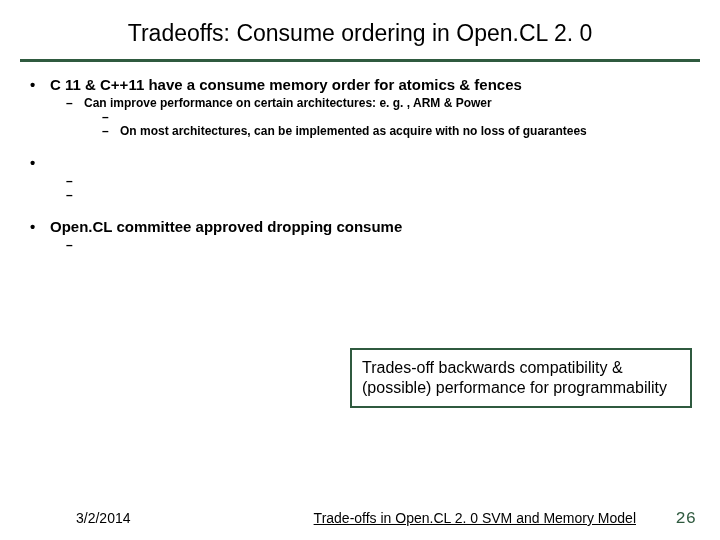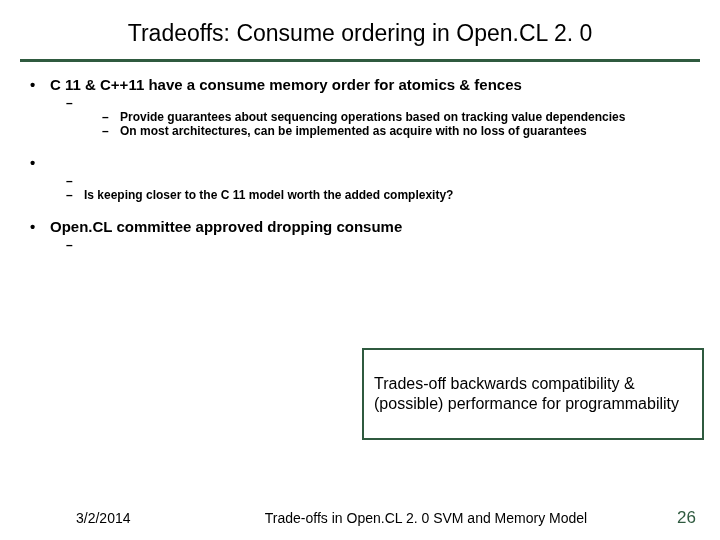--- a/index.html
+++ b/index.html
@@ -59,44 +59,44 @@
     margin-left: 74px;
     display: flex;
   }
   .sub2 .dash {
     width: 18px;
     flex-shrink: 0;
   }
   .block { margin-bottom: 16px; }
   .callout {
     border: 2px solid #2f5a3f;
-    padding: 24px 10px;
+    padding: 8px 10px;
     font-family: Arial, Helvetica, sans-serif;
     font-size: 16px;
     line-height: 1.25;
     position: absolute;
-    right: 16px;
+    right: 28px;
     top: 348px;
     width: 342px;
   }
   .footer {
     position: absolute;
     bottom: 12px;
     left: 0;
     width: 100%;
     padding: 0 40px 0 60px;
     display: flex;
     align-items: baseline;
     font-size: 14px;
     margin-left: 16px;
   }
   .footer-date { width: 140px; }
-  .footer-title { flex: 1; text-align: center; }
+  .footer-title { flex: 1; text-align: right; text-decoration: underline; }
   .footer-page {
-    font-family: Liberation Sans, sans-serif;
+    font-family: Liberation Mono, monospace;
     color: #2f5a3f;
     font-size: 17px;
     width: 60px;
     text-align: right;
   }
 </style>
 </head>
 <body>
 
 <div class="slide">
@@ -105,41 +105,40 @@
 
   <div class="content">
 
     <div class="block">
       <div class="top-item">
         <span class="bullet">•</span>
         <span>C 11 &amp; C++11 have a consume memory order for atomics &amp; fences</span>
       </div>
       <div class="sub1">
         <span class="dash">–</span>
+        <span>Can improve performance on certain architectures: e. g. , ARM &amp; Power</span>
       </div>
       <div class="sub2">
         <span class="dash">–</span>
-        <span>Provide guarantees about sequencing operations based on tracking value dependencies</span>
       </div>
       <div class="sub2">
         <span class="dash">–</span>
         <span>On most architectures, can be implemented as acquire with no loss of guarantees</span>
       </div>
     </div>
 
     <div class="block">
       <div class="top-item">
         <span class="bullet">•</span>
       </div>
       <div class="sub1">
         <span class="dash">–</span>
       </div>
       <div class="sub1">
         <span class="dash">–</span>
-        <span>Is keeping closer to the C 11 model worth the added complexity?</span>
       </div>
     </div>
 
     <div class="block">
       <div class="top-item">
         <span class="bullet">•</span>
         <span>Open.CL committee approved dropping consume</span>
       </div>
       <div class="sub1">
         <span class="dash">–</span>

